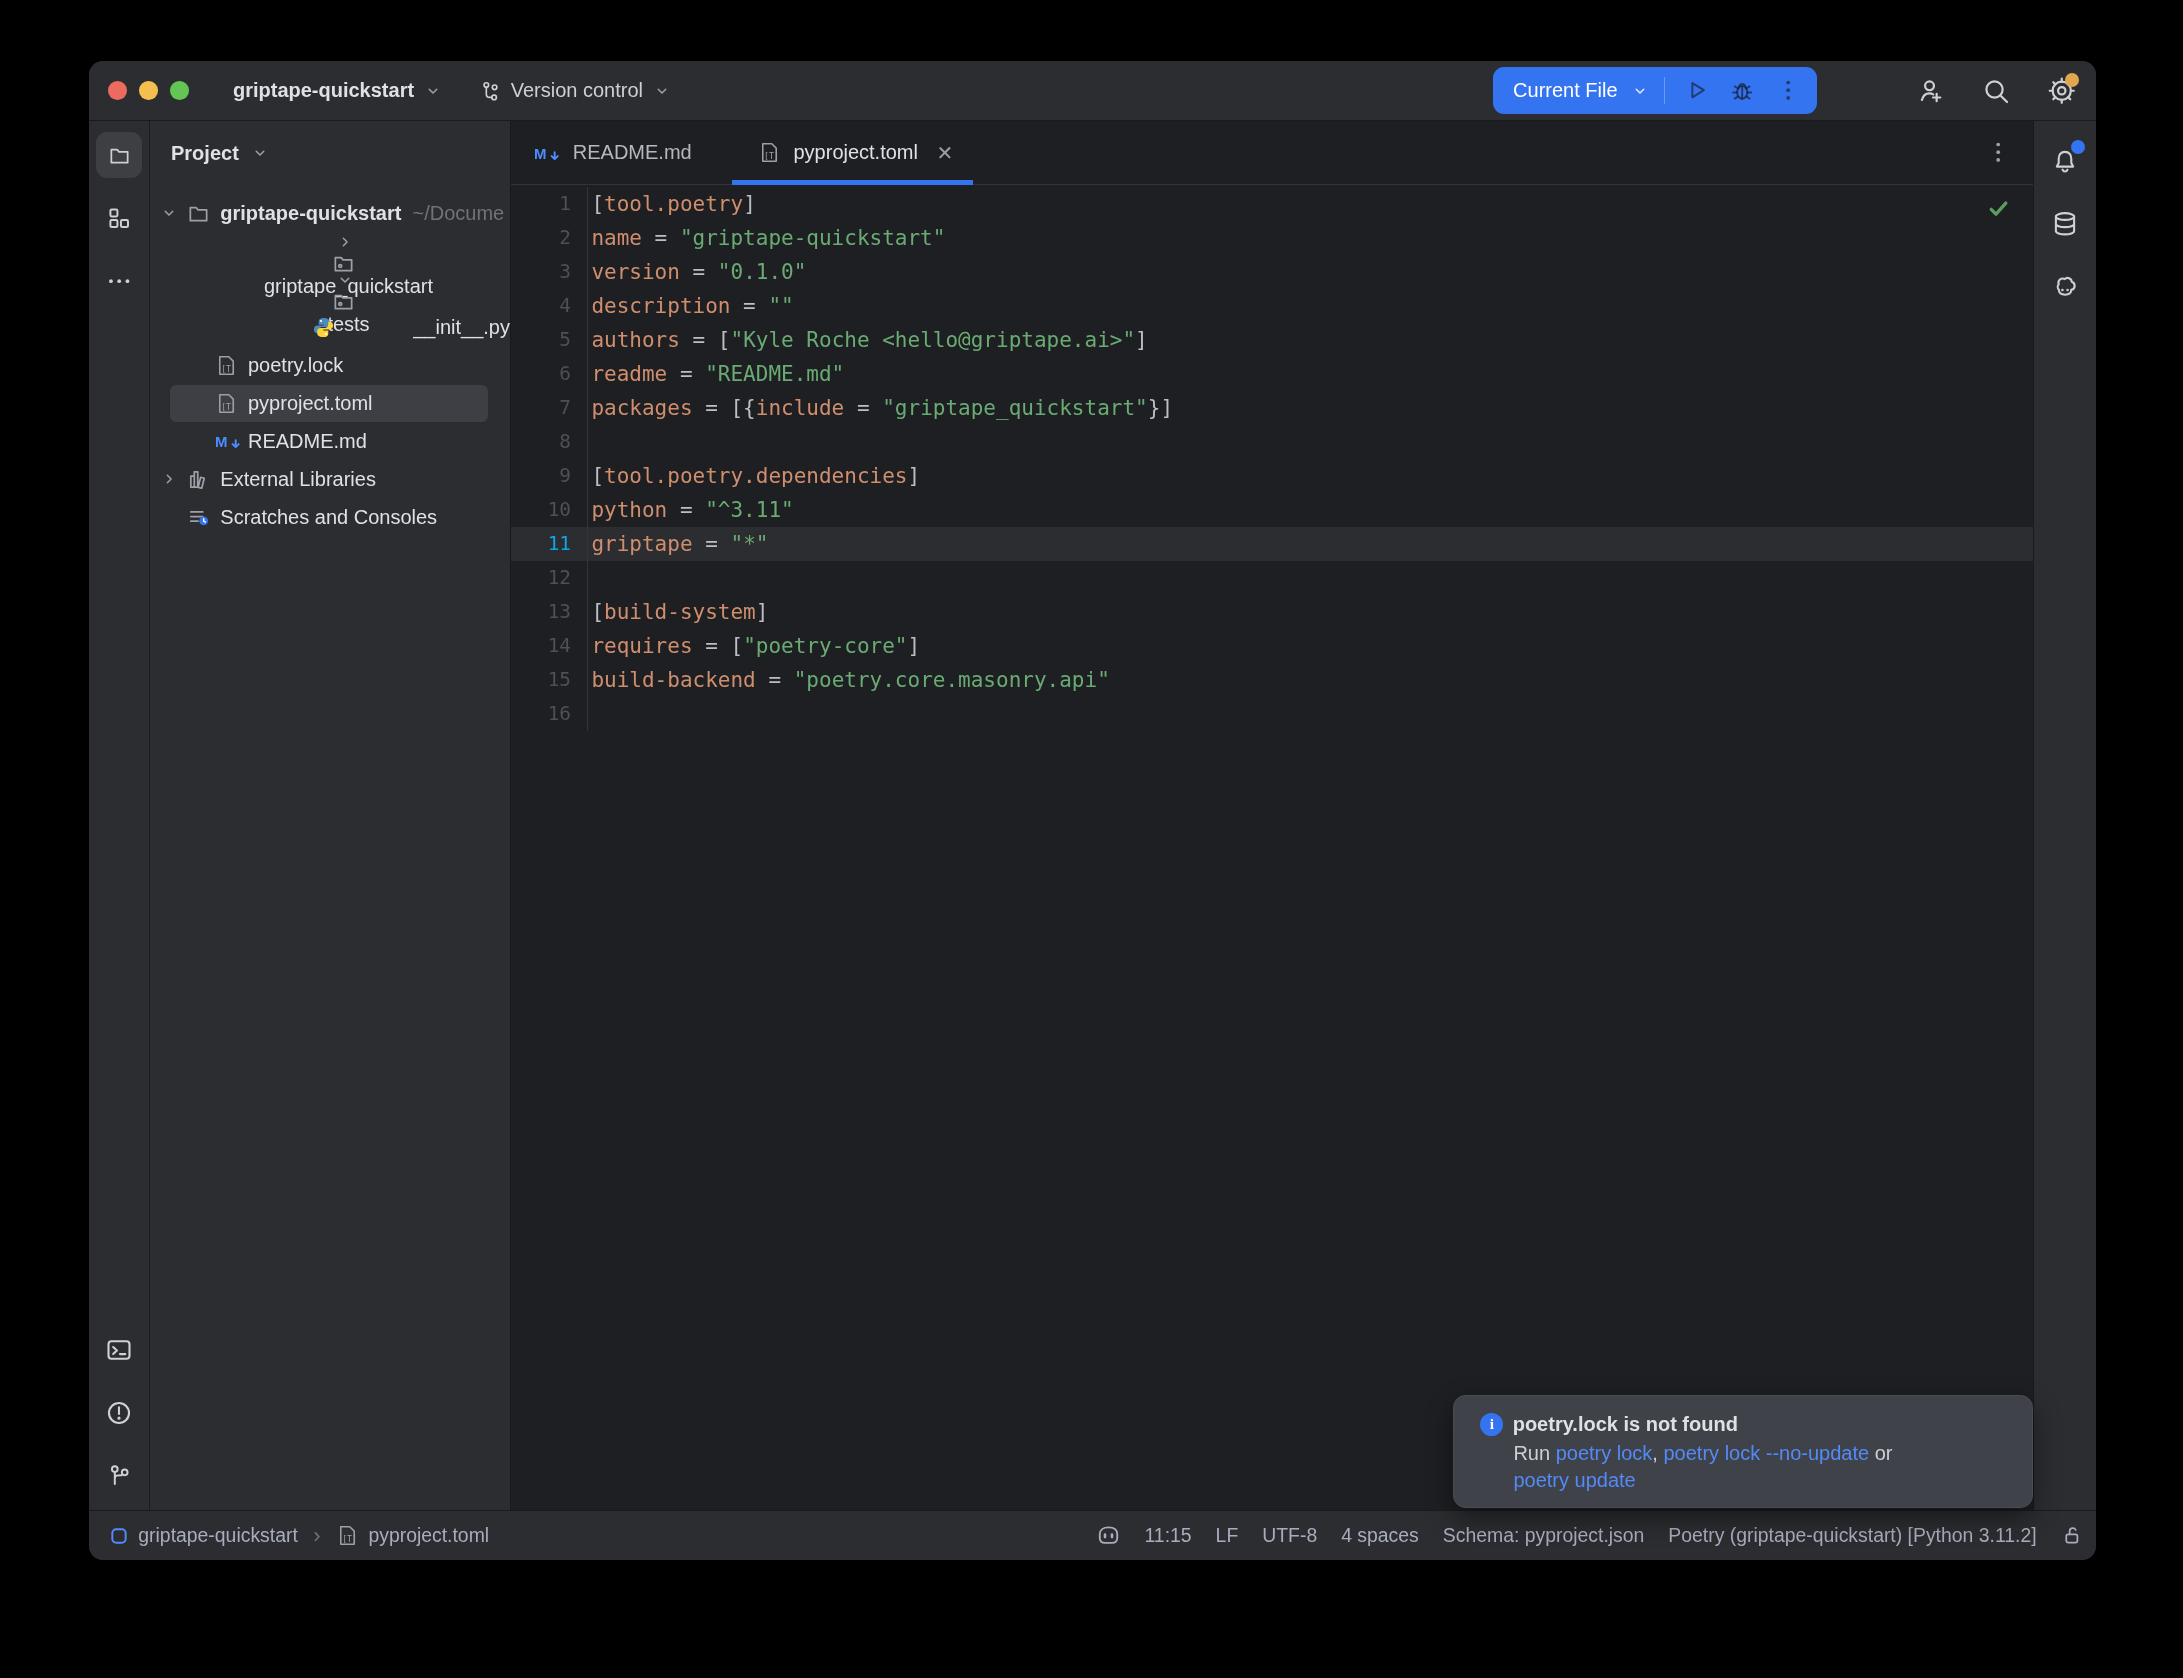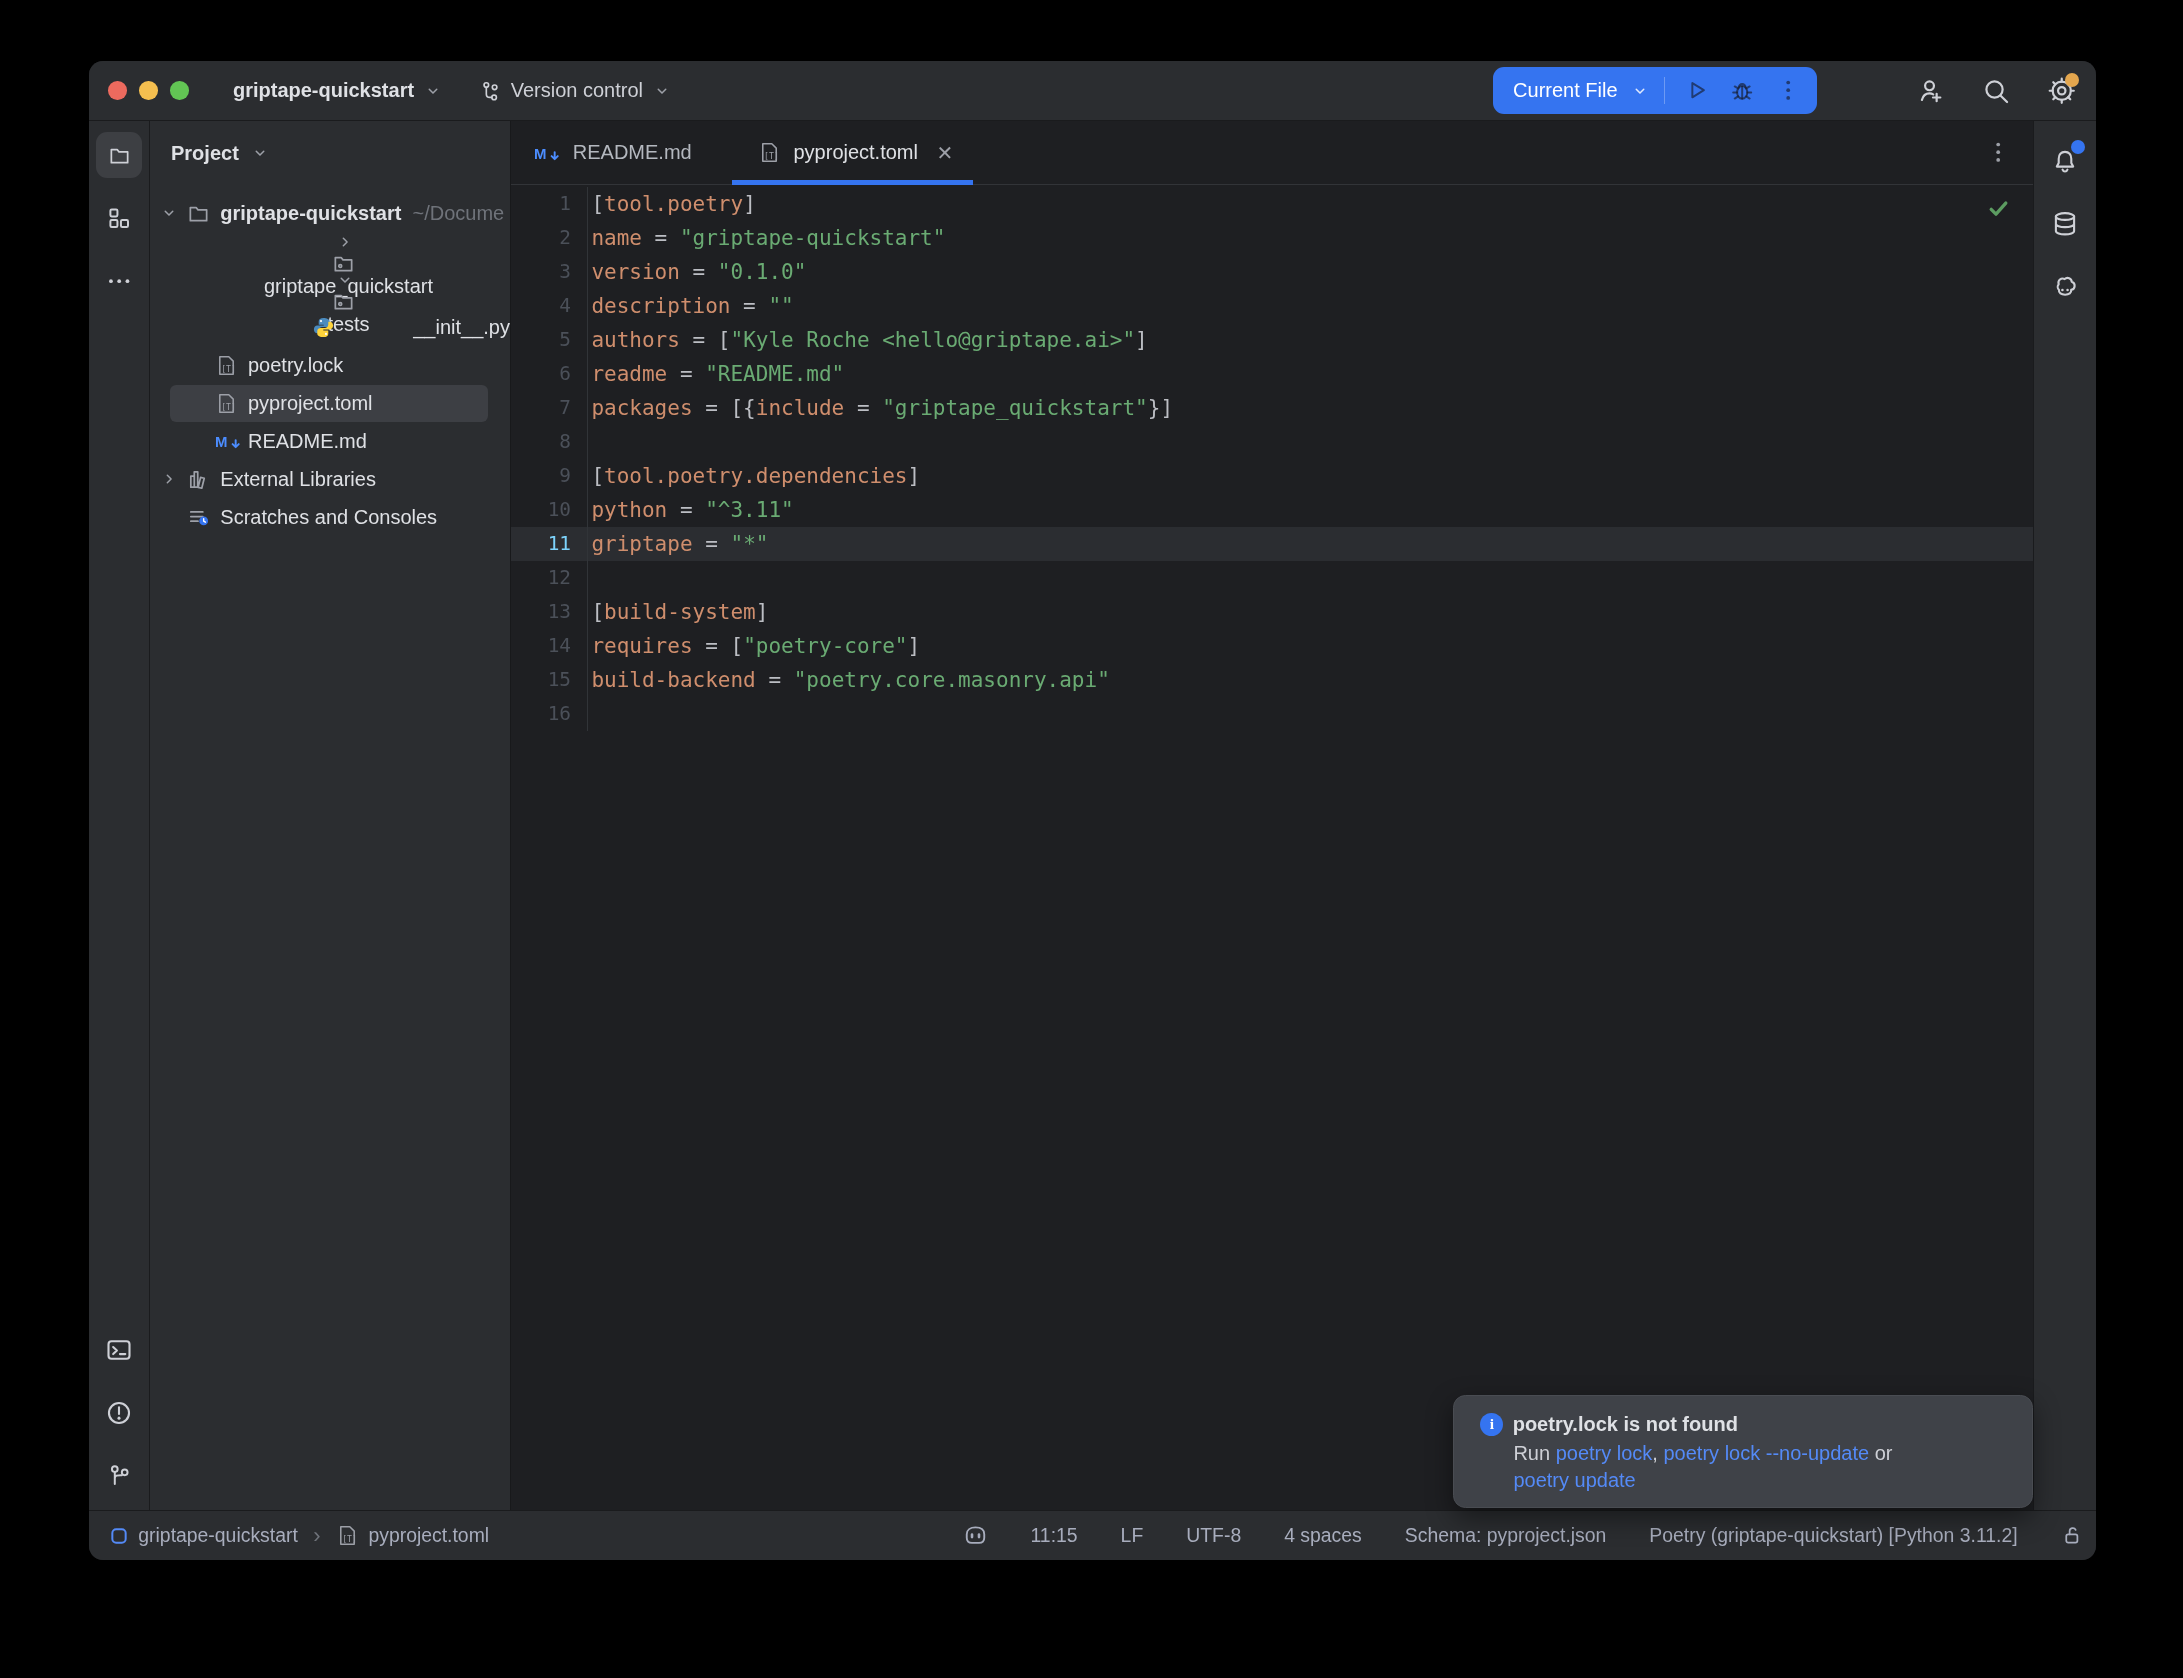--- a/index.html
+++ b/index.html
@@ -60,41 +60,41 @@
   .tabbar{height:64px;border-bottom:0.8px solid #323438;display:flex;align-items:stretch;flex:none;}
   .tab{display:flex;align-items:center;gap:12.4px;padding:0 40px 0 23px;font-size:20px;color:#B4B8BF;position:relative;cursor:default;}
   .tab.active{color:var(--txt);padding:0 20px 0 26.4px;}
   .tab.active::after{content:'';position:absolute;left:0;right:0;bottom:-0.8px;height:4.7px;background:var(--c-accent);}
   .tab-close{color:#9DA0A8;font-size:20px;margin-left:6.2px;line-height:1;}
   .tab-kebab{margin-left:auto;align-self:center;margin-right:22px;color:#9DA0A8;}
   .code-area{flex:1;padding-top:1.6px;font-family:"DejaVu Sans Mono",monospace;font-size:21px;overflow:hidden;}
   .crow{height:34px;display:flex;align-items:center;}
   .crow.cur{background:#2B2D31;}
   .ln{width:60px;text-align:right;color:#4B5059;font-size:19.4px;flex:none;font-family:"DejaVu Sans Mono",monospace;}
-  .crow.cur .ln{color:#7dd3fc;}
+  .crow.cur .ln{color:#0ea5e9;}
   .codetxt{margin-left:15.5px;border-left:0.8px solid #313438;padding-left:3.9px;height:100%;display:flex;align-items:center;white-space:pre;flex:1;}
   .tk-k{color:var(--c-key);} .tk-s{color:var(--c-str);} .tk-p{color:var(--c-punct);}
   .check-mark{position:absolute;top:75px;right:22px;}
 
   
   .notification{position:absolute;right:63px;bottom:52px;width:580px;height:113px;background:#3F4248;border:0.8px solid #494C52;
     border-radius:12.4px;box-shadow:0 9.3px 26.4px rgba(0,0,0,.45);padding:14.8px 22px 0 26.4px;}
   .notif-title-row{display:flex;align-items:center;gap:9.3px;}
   .notif-info{width:23px;height:23px;border-radius:50%;background:var(--c-accent);color:#fff;font-size:15.5px;font-weight:700;
     display:flex;align-items:center;justify-content:center;font-family:"Liberation Serif",serif;flex:none;}
   .notif-title{color:var(--txt);font-size:20px;font-weight:700;line-height:26.4px;}
   .notif-body{margin-left:33px;margin-top:3.1px;font-size:20px;line-height:27px;color:#CED0D6;}
   .notif-link{color:var(--c-link);}
 
   
   .statusbar{height:50px;border-top:0.8px solid var(--bd);background:var(--bg-panel);display:flex;align-items:center;
     padding:0 12.4px 0 20px;color:#A8ADBD;font-size:19.4px;flex:none;}
   .bc{display:flex;align-items:center;gap:9.3px;}
   .bc-sep{color:var(--txt-dimmer);margin:0 6.2px;font-size:22px;}
-  .sb-right{margin-left:auto;display:flex;align-items:center;gap:43px;}
+  .sb-right{margin-left:auto;display:flex;align-items:center;gap:24px;}
   .sb-item{white-space:nowrap;}
 </style>
 </head>
 <body>
 
 <div class="window">
 
   <div class="titlebar">
     <div class="traffic">
       <span class="tdot t-red"></span>

